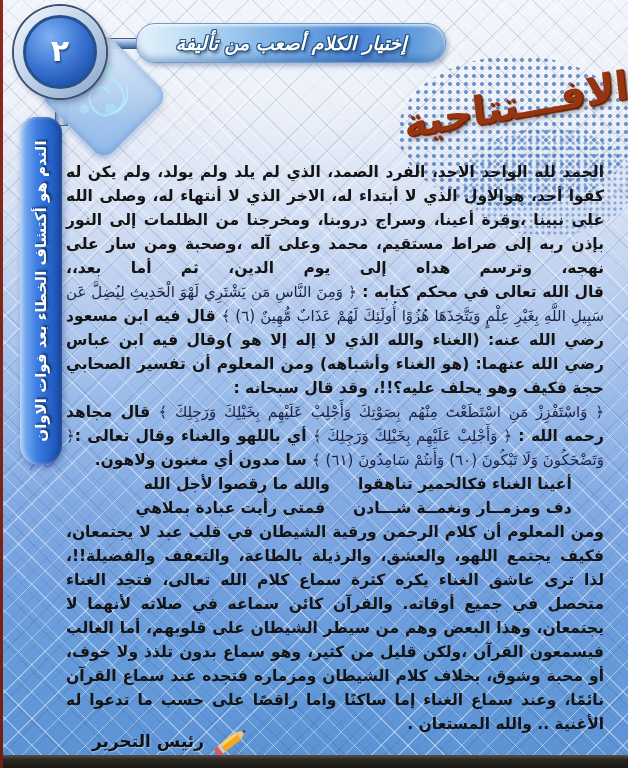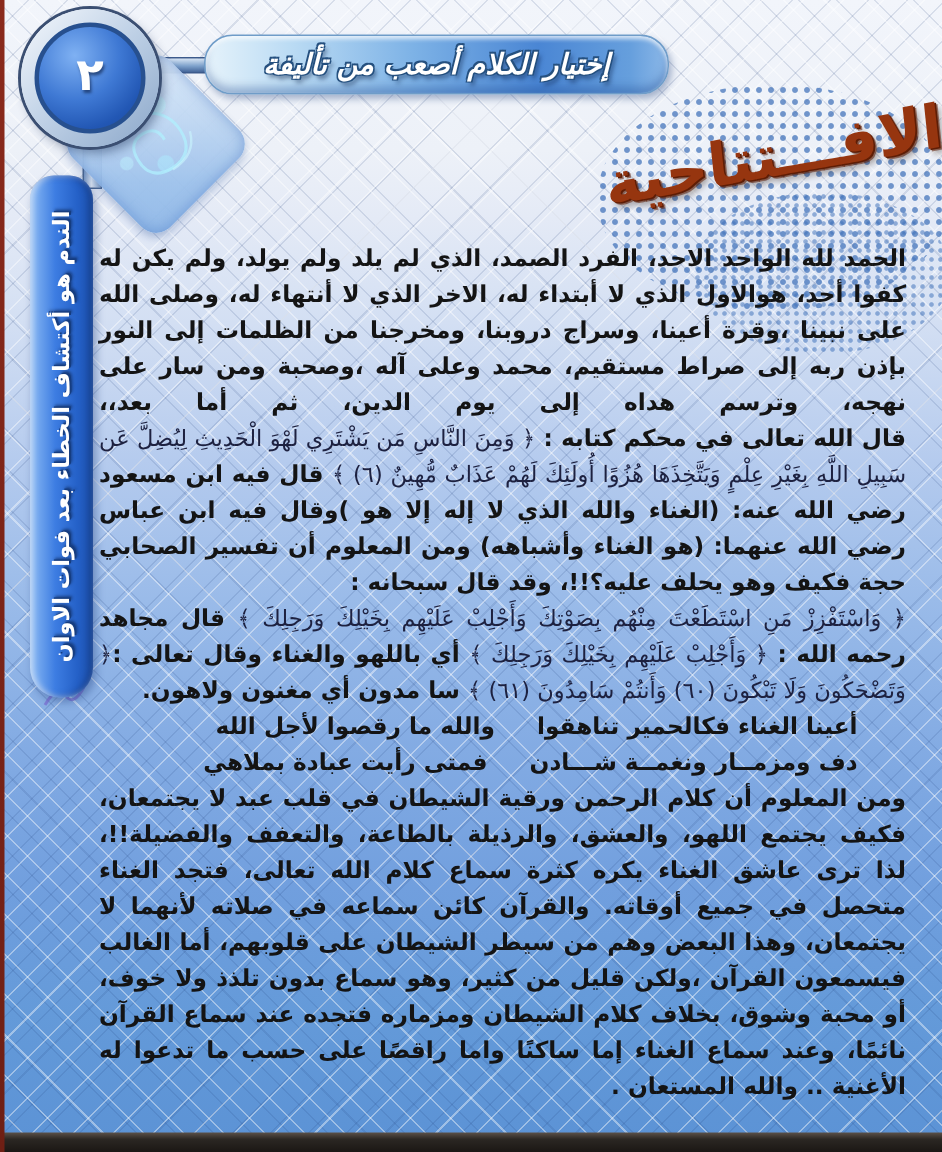--- a/index.html
+++ b/index.html
@@ -137,15 +137,29 @@
         <span class="hemi">والله ما رقصوا لأجل الله</span>
       </div>
       <div class="line">
         <span class="hemi">دف ومزمــار ونغمــة شـــادن</span>
         <span class="hemi">فمتى رأيت عبادة بملاهي</span>
       </div>
     </div>
     <p>ومن المعلوم أن كلام الرحمن ورقية الشيطان في قلب عبد لا يجتمعان، فكيف يجتمع اللهو، والعشق، والرذيلة بالطاعة، والتعفف والفضيلة!!، لذا ترى عاشق الغناء يكره كثرة سماع كلام الله تعالى، فتجد الغناء متحصل في جميع أوقاته. والقرآن كائن سماعه في صلاته لأنهما لا يجتمعان، وهذا البعض وهم من سيطر الشيطان على قلوبهم، أما الغالب فيسمعون القرآن ،ولكن قليل من كثير، وهو سماع بدون تلذذ ولا خوف، أو محبة وشوق، بخلاف كلام الشيطان ومزماره فتجده عند سماع القرآن نائمًا، وعند سماع الغناء إما ساكنًا واما راقصًا على حسب ما تدعوا له الأغنية .. والله المستعان .</p>
   </div>
 
+  <div class="signature">
+    <span class="sig-text">رئيس التحرير</span>
+    <svg class="pencil" viewBox="0 0 46 42">
+      <path d="M8,36 q10,4 22,-2" fill="none" stroke="#6b7787" stroke-width="3" opacity="0.55"></path>
+      <g transform="rotate(-38 23 21)">
+        <rect x="4" y="17" width="6" height="9" rx="2" fill="#e2574c"></rect>
+        <rect x="9" y="17" width="3" height="9" fill="#c8cdd4"></rect>
+        <rect x="12" y="17" width="20" height="9" fill="#f5a623"></rect>
+        <rect x="12" y="17" width="20" height="3" fill="#fbd06a"></rect>
+        <polygon points="32,17 41,21.5 32,26" fill="#e8c48e"></polygon>
+        <polygon points="38,19.8 41,21.5 38,23.2" fill="#2e2a26"></polygon>
+      </g>
+    </svg>
+  </div>
 
   <div class="bottom-bar"></div>
 </div>
 
 </body></html>

